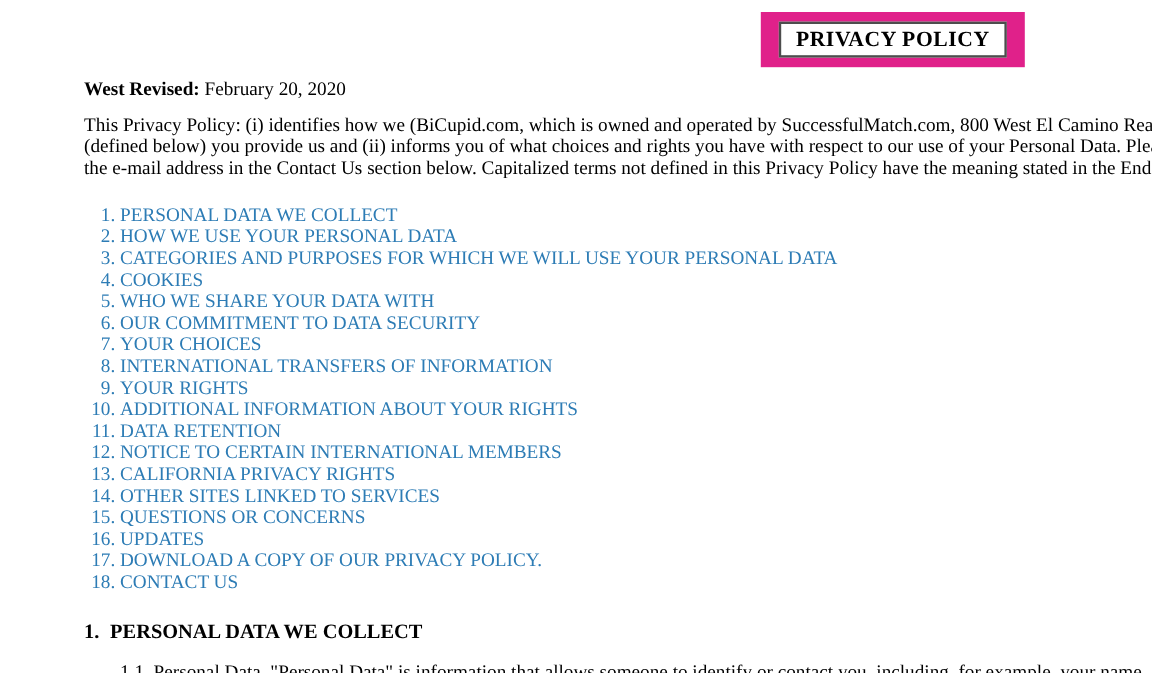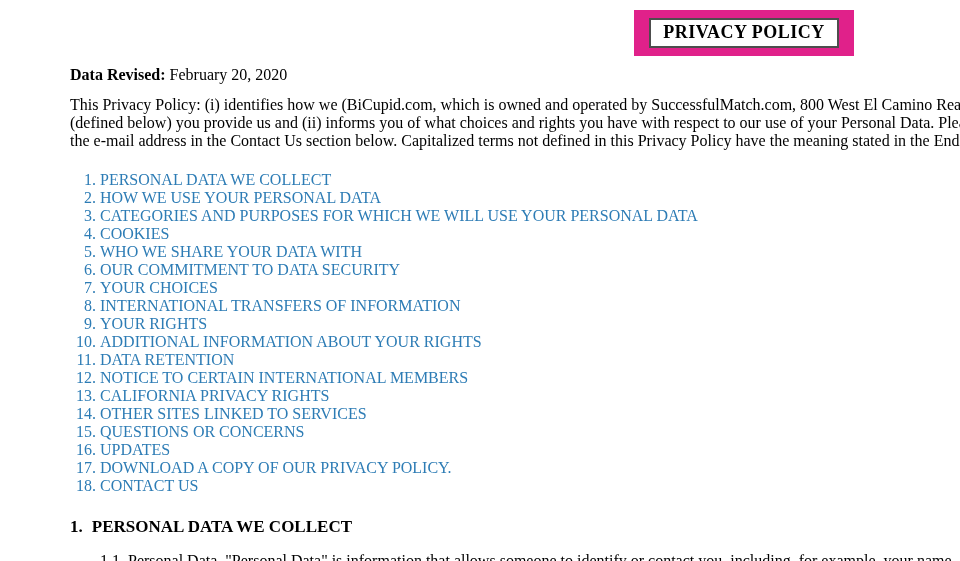--- a/index.html
+++ b/index.html
@@ -75,21 +75,21 @@
 <body>
 
 <div class="viewport">
   <div class="page">
 
     <div class="title-outer">
       <div class="title-inner">PRIVACY POLICY</div>
     </div>
 
     <div class="last-revised">
-      <span class="label">Data Revised:</span>
+      <span class="label">West Revised:</span>
       <span>February 20, 2020</span>
     </div>
 
     <div class="intro">
       <div class="line">This Privacy Policy: (i) identifies how we (BiCupid.com, which is owned and operated by SuccessfulMatch.com, 800 West El Camino Real, Suite 180,</div>
       <div class="line">(defined below) you provide us and (ii) informs you of what choices and rights you have with respect to our use of your Personal Data. Please read</div>
       <div class="line">the e-mail address in the Contact Us section below. Capitalized terms not defined in this Privacy Policy have the meaning stated in the End User</div>
     </div>
 
     <ol class="toc">

